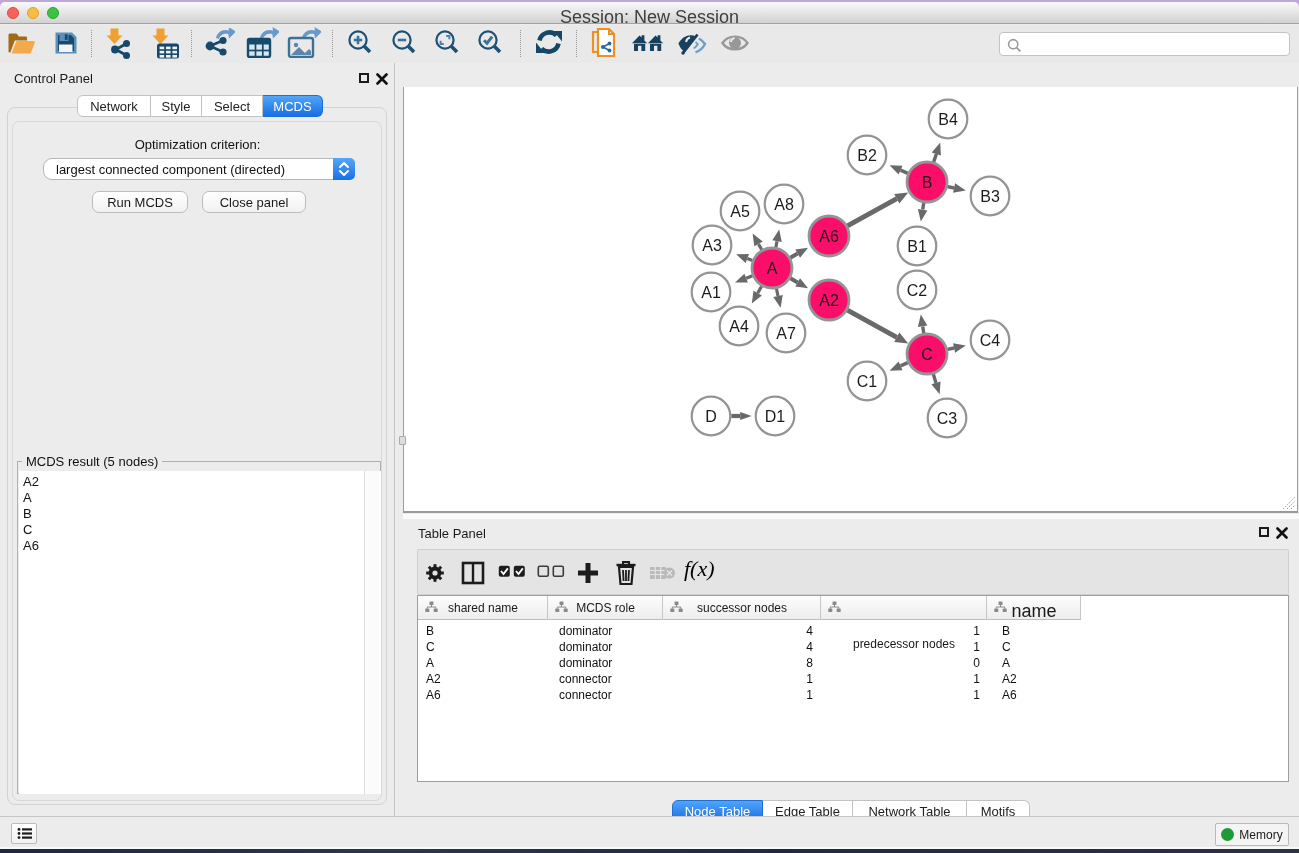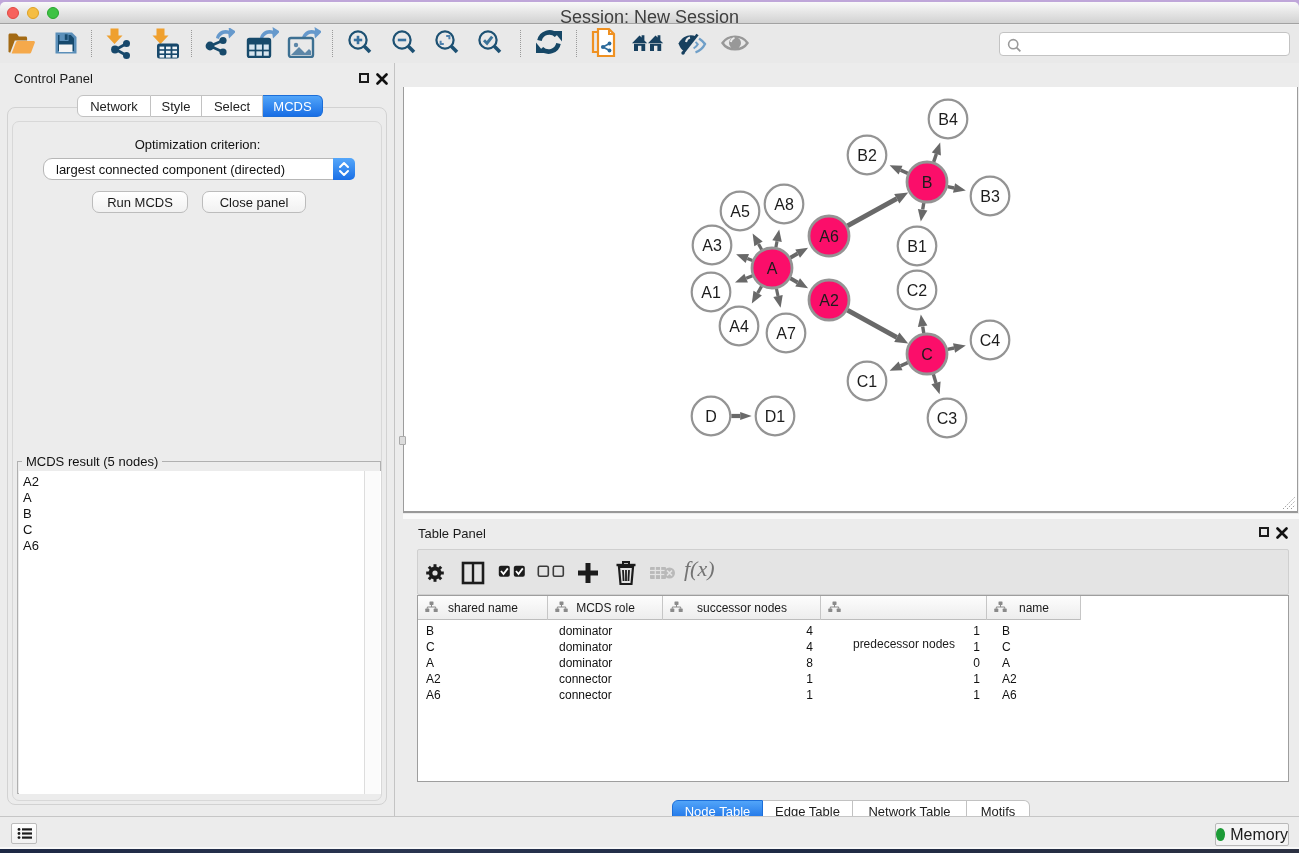--- a/index.html
+++ b/index.html
@@ -383,21 +383,21 @@
         </g>
       <g stroke="#e4e4e4" stroke-width="1.2">
           <line x1="0" y1="4.5" x2="16" y2="4.5"></line>
           <line x1="0" y1="8.5" x2="16" y2="8.5"></line>
           <line x1="5.3" y1="1" x2="5.3" y2="13"></line>
           <line x1="10.6" y1="1" x2="10.6" y2="13"></line>
         </g>
       <circle cx="19.5" cy="7" r="5.5" fill="#b9b9b9"></circle>
       <path d="M17 4.5 L22 9.5 M22 4.5 L17 9.5" stroke="#e4e4e4" stroke-width="1.6"></path>
     </svg>
-    <div class="abs" style="left:266px;top:6px;font-family:'Liberation Serif',serif;font-style:italic;font-size:22px;color:#737373;">f(x)</div>
+    <div class="abs" style="left:266px;top:6px;font-family:'Liberation Serif',serif;font-style:italic;font-size:22px;color:#000000;">f(x)</div>
   </div>
 
   <div class="abs" style="left:21px;top:79px;width:872px;height:187px;background:#fff;border:1px solid #9e9e9e;">
     <div style="position:absolute;left:0;top:0;width:663px;height:24px;background:linear-gradient(#fdfdfd,#ededed);border-bottom:1px solid #bdbdbd;">
         <div style="position:absolute;left:0px;top:0;width:130px;height:24px;border-right:1px solid #c6c6c6;">
           <svg style="position:absolute;left:7px;top:5px" width="13" height="12" viewBox="0 0 13 12">
             <g fill="#8a8a8a">
               <rect x="4.5" y="0.5" width="4" height="3.4" rx="0.6"></rect>
               <rect x="0.3" y="7.6" width="4" height="3.4" rx="0.6"></rect>
               <rect x="8.7" y="7.6" width="4" height="3.4" rx="0.6"></rect>
@@ -441,21 +441,21 @@
         </div>
         <div style="position:absolute;left:569px;top:0;width:94px;height:24px;border-right:1px solid #c6c6c6;">
           <svg style="position:absolute;left:7px;top:5px" width="13" height="12" viewBox="0 0 13 12">
             <g fill="#8a8a8a">
               <rect x="4.5" y="0.5" width="4" height="3.4" rx="0.6"></rect>
               <rect x="0.3" y="7.6" width="4" height="3.4" rx="0.6"></rect>
               <rect x="8.7" y="7.6" width="4" height="3.4" rx="0.6"></rect>
             </g>
             <path d="M6.5 4 L6.5 6 M2.3 7.6 L2.3 6 L10.7 6 L10.7 7.6" fill="none" stroke="#8a8a8a" stroke-width="1"></path>
           </svg>
-          <div style="position:absolute;left:0;top:5px;width:94px;text-align:center;font-size:12px;color:#1a1a1a;">name</div>
+          <div style="position:absolute;left:0;top:5px;width:94px;text-align:center;font-size:18px;color:#1a1a1a;">name</div>
         </div>
       </div>
       <div style="position:absolute;left:0;top:27px;width:870px;height:16px;font-size:12px;color:#111;">
         <span style="position:absolute;left:8px;top:1px;">B</span>
         <span style="position:absolute;left:141px;top:1px;">dominator</span>
         <span style="position:absolute;left:245px;top:1px;width:150px;text-align:right;">4</span>
         <span style="position:absolute;left:403px;top:1px;width:159px;text-align:right;">1</span>
         <span style="position:absolute;left:584px;top:1px;">B</span>
       </div>
       <div style="position:absolute;left:0;top:43px;width:870px;height:16px;font-size:12px;color:#111;">
@@ -506,17 +506,17 @@
         </g>
       <g stroke="#1c1c1c" stroke-width="2.2">
           <line x1="5" y1="2.4" x2="15" y2="2.4"></line>
           <line x1="5" y1="6.5" x2="15" y2="6.5"></line>
           <line x1="5" y1="10.6" x2="15" y2="10.6"></line>
         </g>
     </svg>
   </div>
   <div class="abs btn" style="left:1215px;top:6px;width:74px;height:23px;border-radius:2px;background:#f4f4f4;border-color:#b9b9b9;">
     <span style="display:inline-block;width:13px;height:13px;border-radius:50%;background:#1d9b37;margin-right:5px;"></span>
-    <span style="font-size:16px;">Memory</span>
+    <span style="font-size:12px;">Memory</span>
   </div>
 </div>
 <div class="abs" style="left:0;top:847px;width:1299px;height:2px;background:#f8f8f8;"></div>
 <div class="abs" style="left:0;top:849px;width:1299px;height:4px;background:linear-gradient(90deg,#1d2844,#2a3550 30%,#1e2a45 60%,#2c3142);"></div>
 
 </body></html>

